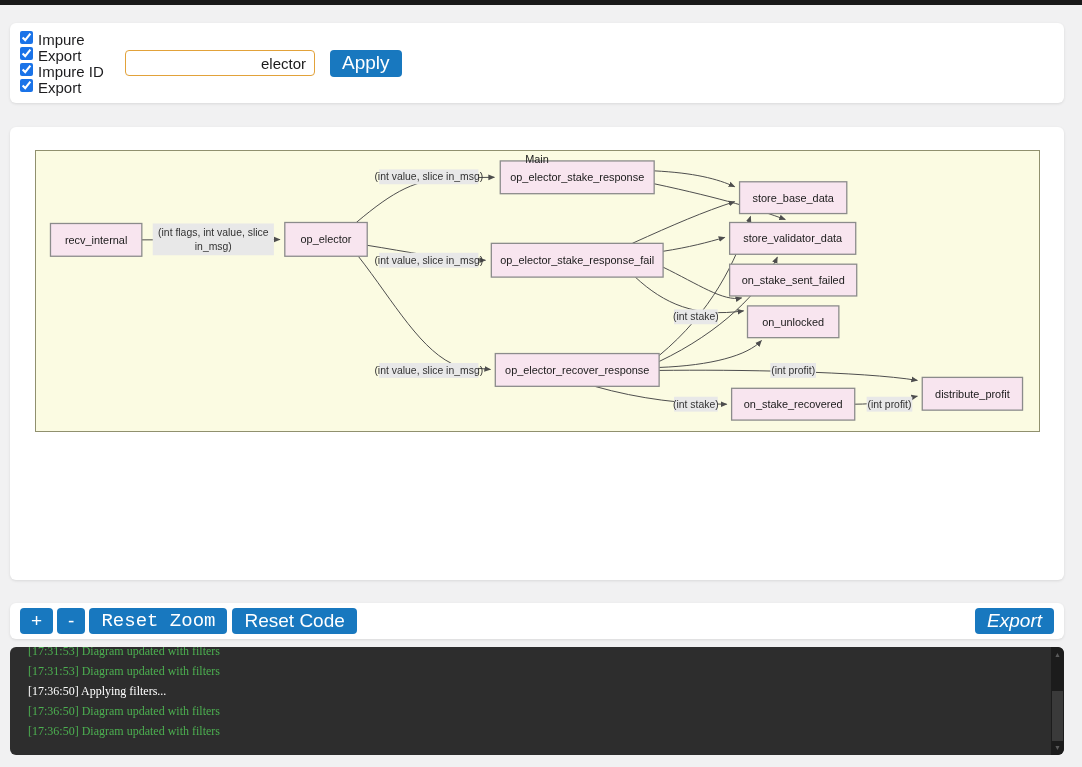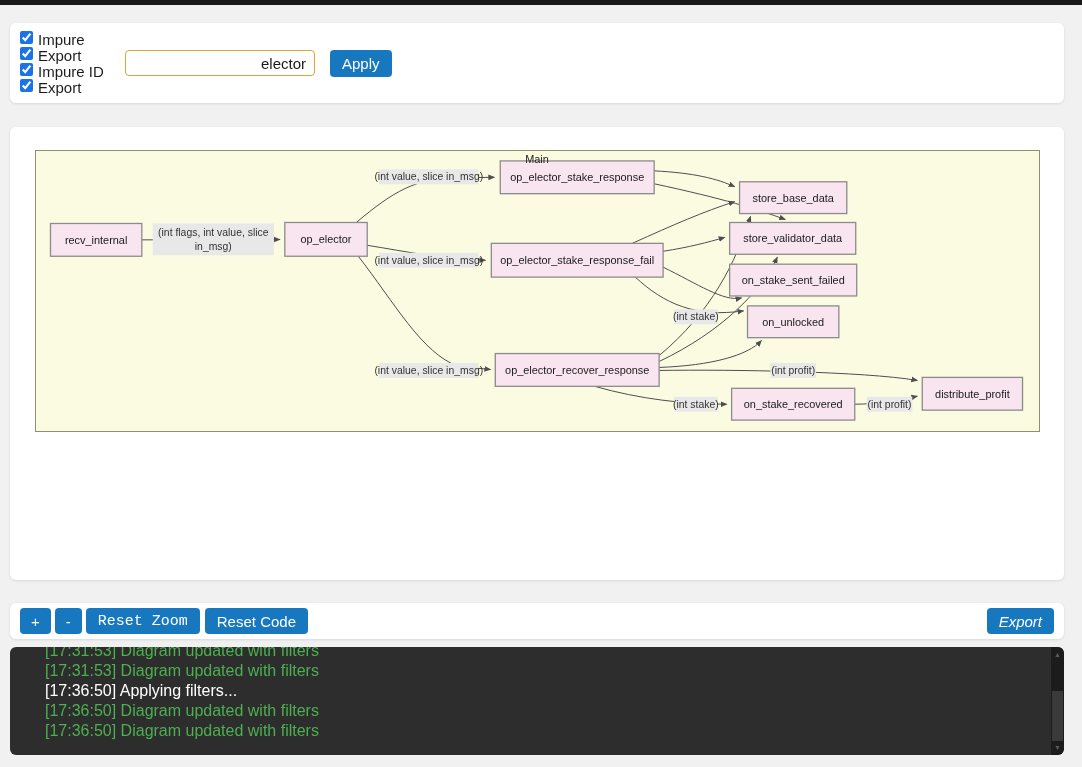--- a/index.html
+++ b/index.html
@@ -27,21 +27,21 @@
   .checkbox-row span { font-size:15px; color:#1d1d1f; white-space:nowrap; }
   .search-input {
     width:190px; height:26px; margin-left:9px;
     border:1.5px solid #e2a23a; border-radius:4px;
     padding:0 8px; font-size:15px; color:#1a1a1a; outline:none;
     font-family:"Liberation Sans", sans-serif;
     text-align:right;
   }
   .btn {
     background:#1878bf; color:#ffffff; border:none; border-radius:4px;
-    height:27px; padding:0 12px; font-size:15px; cursor:pointer;
+    height:27px; padding:0 12px; font-size:19px; cursor:pointer;
     font-family:"Liberation Sans", sans-serif;
   }
   .apply-btn { margin-left:15px; }
   
   .diagram-panel { top:127px; height:453px; }
   #graph-svg {
     position:absolute; left:25px; top:23px;
     width:1005px; height:282px;
     background:#fbfbe2;
     border:1px solid #90906e;
@@ -52,23 +52,23 @@
   .toolbar-panel .btn { height:26px; }
   .zoom-btn { padding:0 11px; margin-right:4px; }
   .reset-btn { margin-right:5px;font-family:Liberation Mono, monospace; }
   .export-btn { margin-left:auto;font-style:italic; }
   
   .console {
     position:absolute; left:10px; top:647px; width:1054px; height:108px;
     background:#2d2d2d; border-radius:6px; overflow:hidden;
   }
   .console-lines {
-    margin-top:-6px; padding-left:35px;
-    font-family:Liberation Sans, sans-serif;
-    font-size:16px; line-height:20px; white-space:pre;
+    margin-top:-6px; padding-left:18px;
+    font-family:Liberation Serif, serif;
+    font-size:12px; line-height:20px; white-space:pre;
   }
   .console-line.green { color:#4caf50; }
   .console-line.white { color:#ffffff; }
   .console-scrollbar {
     position:absolute; right:0; top:0; bottom:0; width:13px;
     background:#1c1c1c; border-radius:0 6px 6px 0;
   }
   .scroll-arrow {
     position:absolute; left:0; width:13px; height:13px;
     color:#5a5a5a; font-size:7px; text-align:center; line-height:13px;

